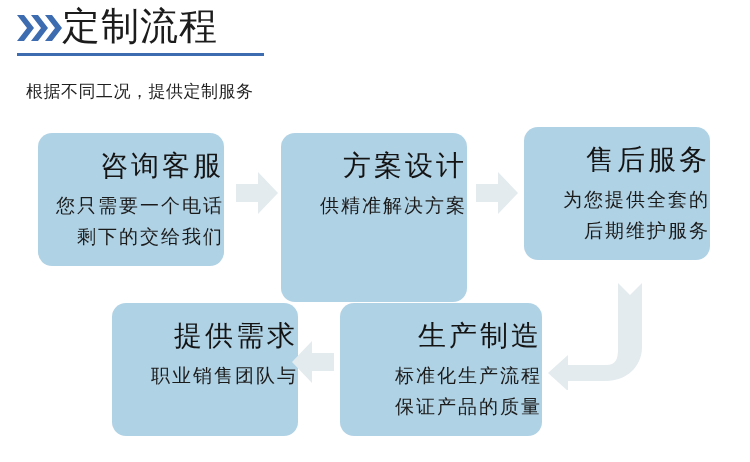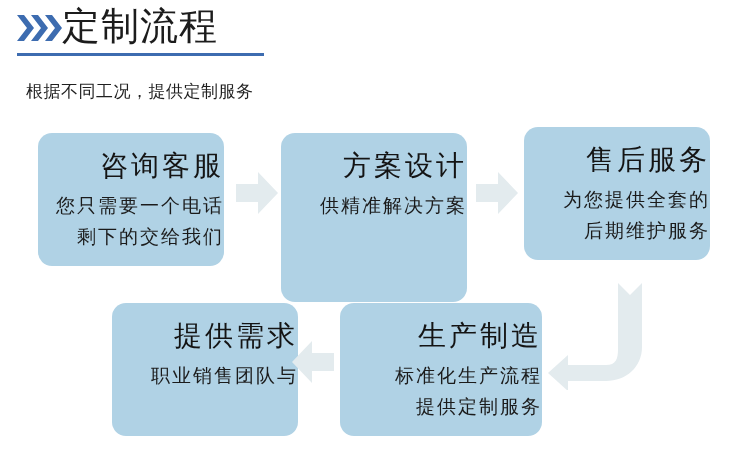--- a/index.html
+++ b/index.html
@@ -155,21 +155,21 @@
   <div class="card-title">提供需求</div>
   <div class="card-body">
     <span class="ln">职业销售团队与</span>
   </div>
 </div>
 
 <div class="card" id="card-5">
   <div class="card-title">生产制造</div>
   <div class="card-body">
     <span class="ln">标准化生产流程</span>
-    <span class="ln">提供定制服务</span>
+    <span class="ln">保证产品的质量</span>
   </div>
 </div>
 
 <svg class="arrow" id="arrow-1-2" viewBox="0 0 46 50" aria-hidden="true">
   <path d="M2 16 L24 16 L24 4 L44 25 L24 46 L24 34 L2 34 Z" fill="#e3ebee"></path>
 </svg>
 
 <svg class="arrow" id="arrow-2-3" viewBox="0 0 46 50" aria-hidden="true">
   <path d="M2 16 L24 16 L24 4 L44 25 L24 46 L24 34 L2 34 Z" fill="#e3ebee"></path>
 </svg>

